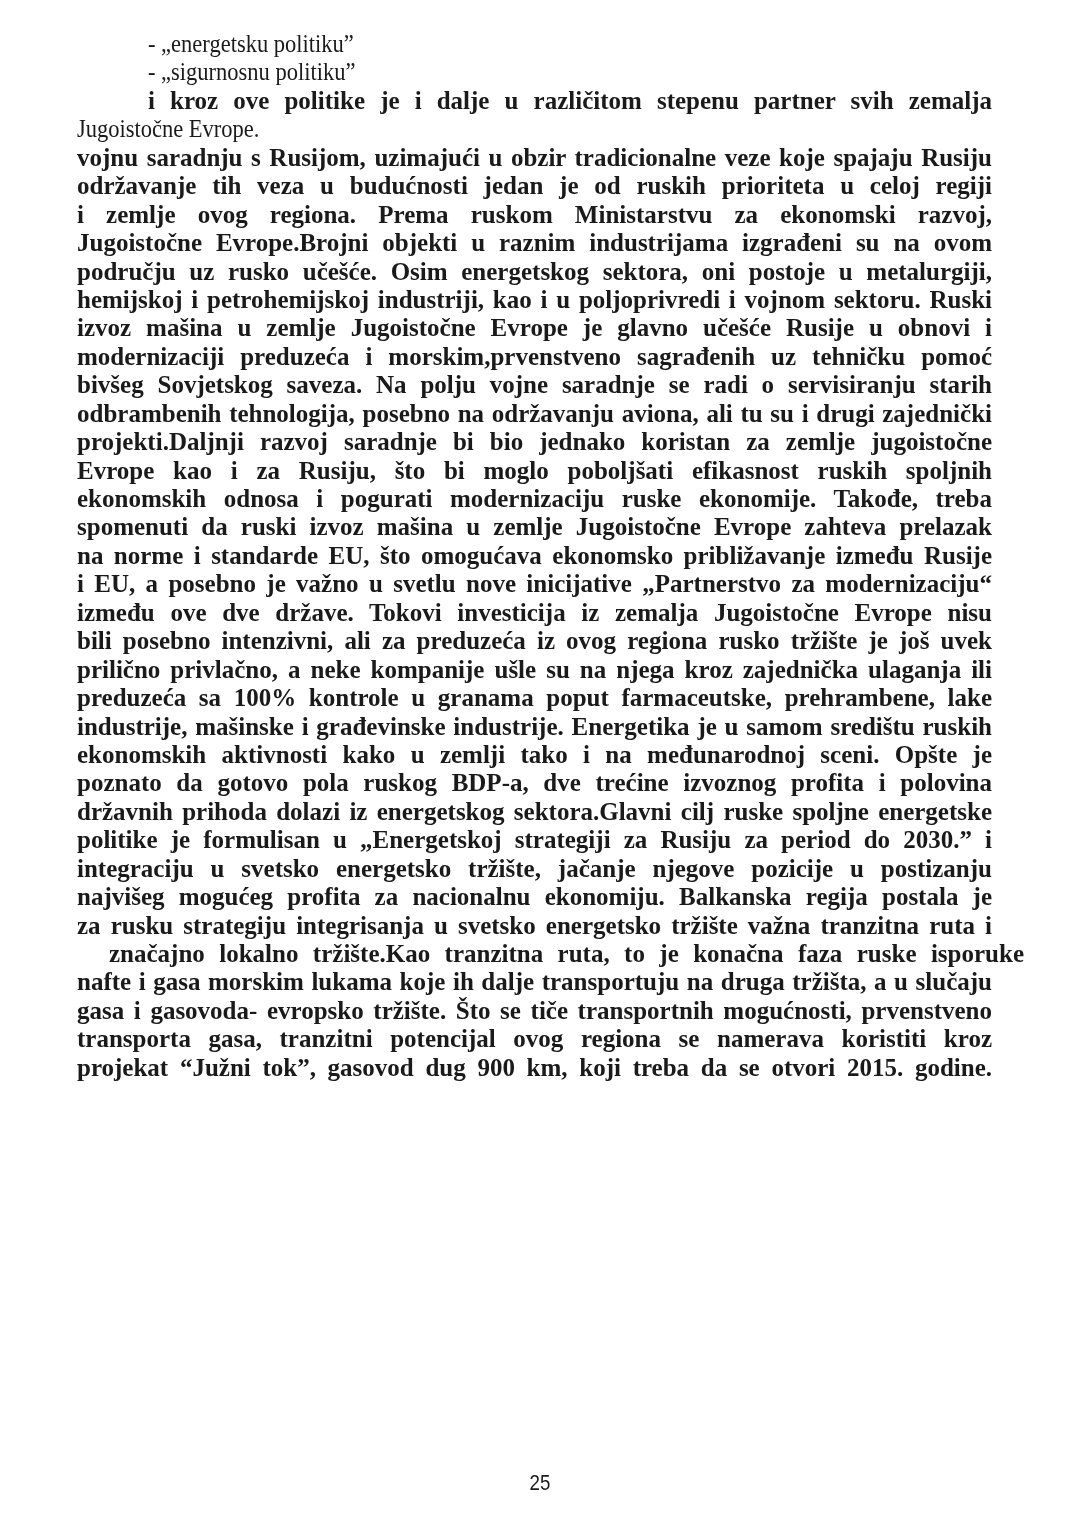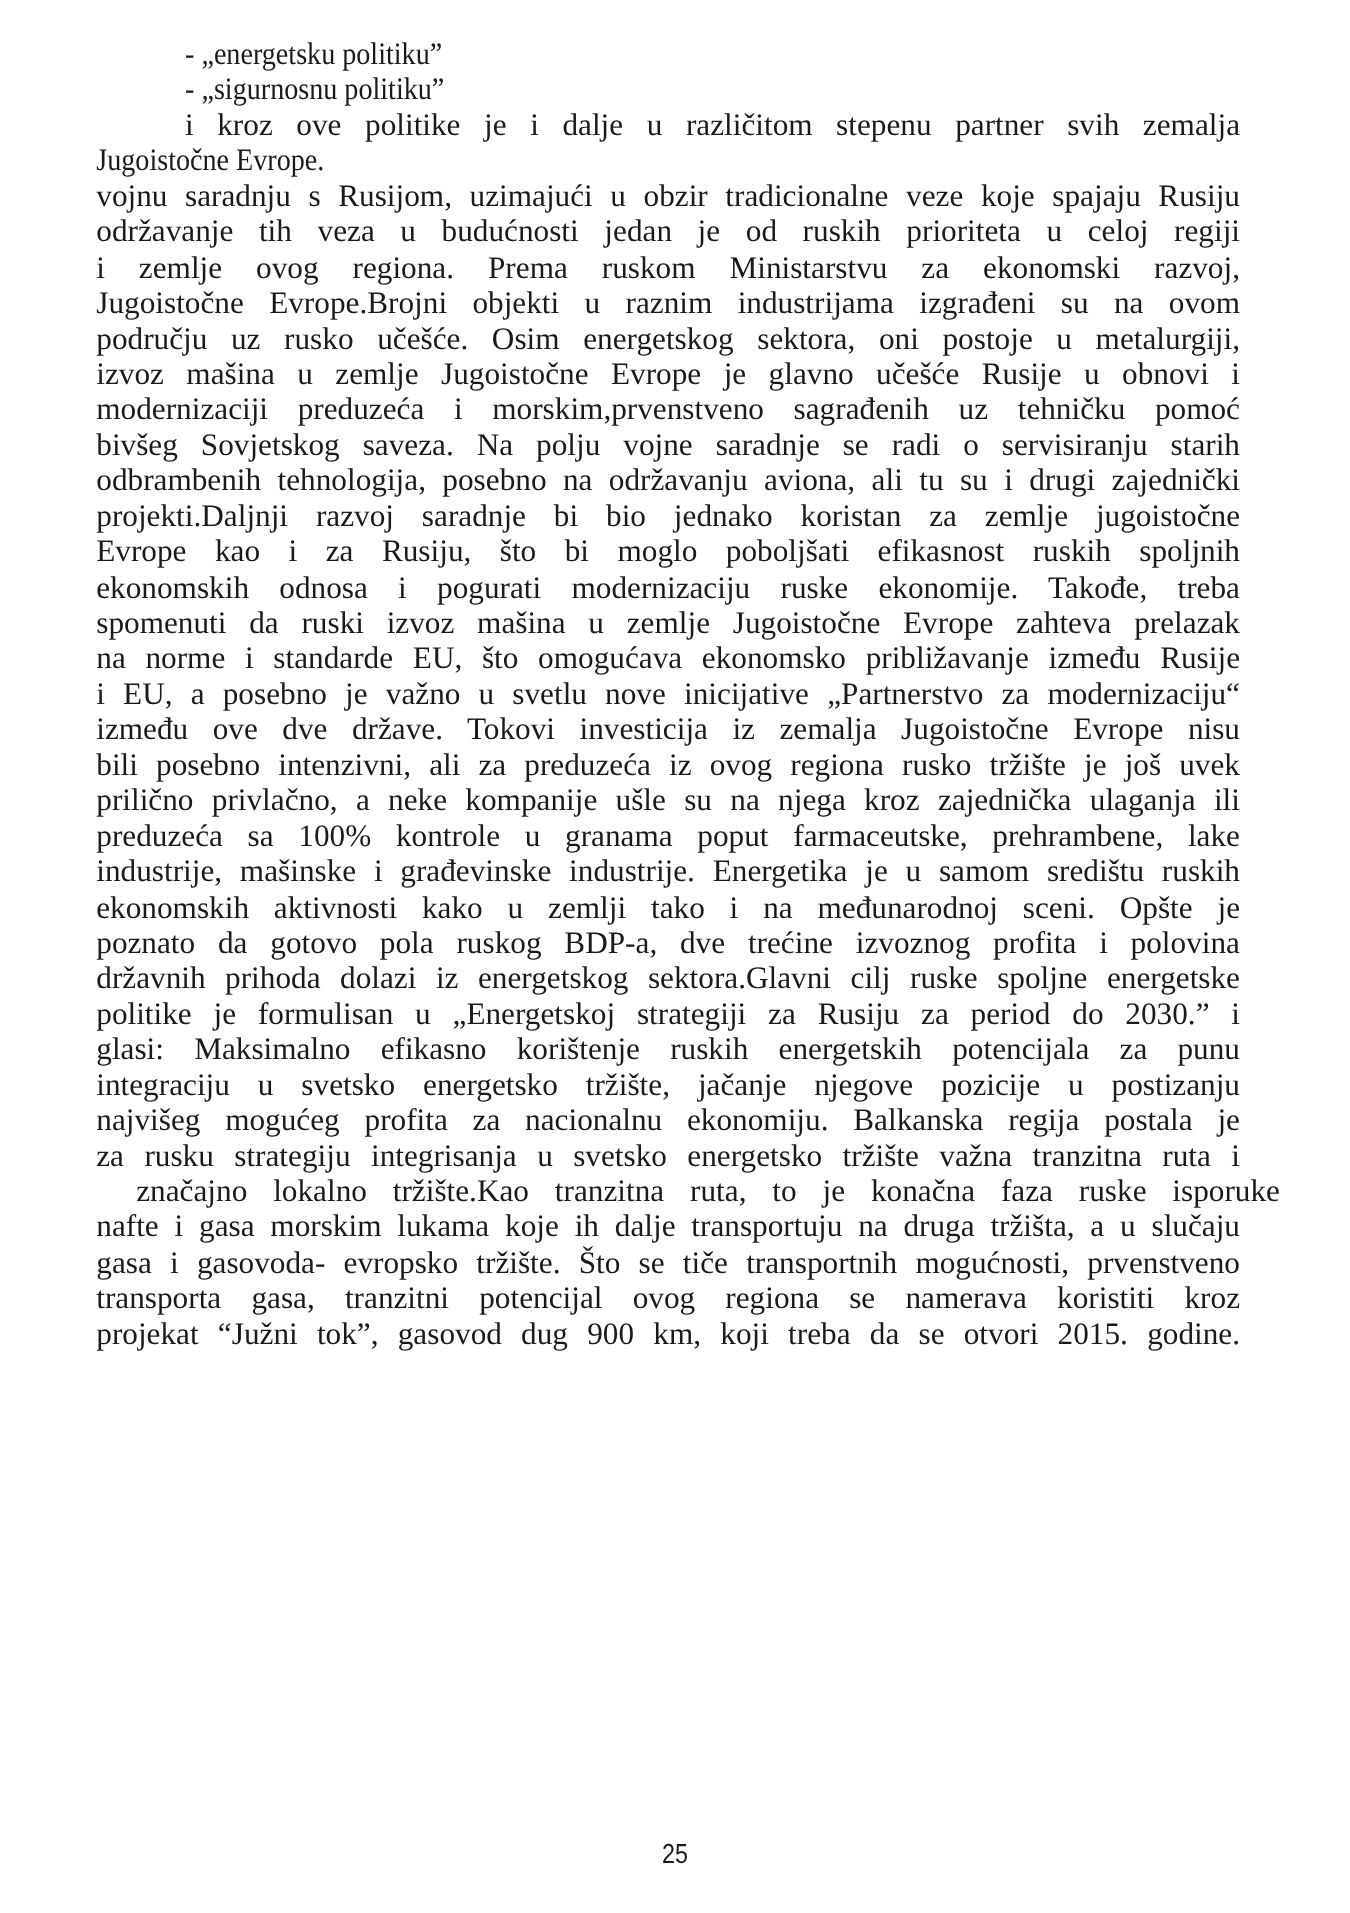--- a/index.html
+++ b/index.html
@@ -35,20 +35,21 @@
     white-space: nowrap;
     overflow: visible;
   }
   .line span {
     display: inline-block;
     transform-origin: left center;
   }
   .line.justify {
     text-align: justify;
     text-align-last: justify;
+    font-weight: bold;
   }
   .line.left {
     text-align: left;
     text-align-last: left;
   }
   .line.bullet { padding-left: 71px; }
   .line.indent { padding-left: 71px; }
   .line.justify span.inner {
     display: block;
     width: 100%;
@@ -83,20 +84,23 @@
           <span class="inner" style="display: block; width: 915px; text-align: justify; text-align-last: justify;">održavanje tih veza u budućnosti  jedan je od ruskih prioriteta u celoj regiji</span>
         </div>
         <div class="line justify">
           <span class="inner" style="display: block; width: 915px; text-align: justify; text-align-last: justify;">i zemlje ovog regiona. Prema ruskom Ministarstvu za ekonomski razvoj,</span>
         </div>
         <div class="line justify">
           <span class="inner" style="display: block; width: 915px; text-align: justify; text-align-last: justify;">Jugoistočne Evrope.Brojni objekti u raznim industrijama izgrađeni su na ovom</span>
         </div>
         <div class="line justify">
           <span class="inner" style="display: block; width: 915px; text-align: justify; text-align-last: justify;">području uz rusko učešće. Osim energetskog sektora, oni postoje u metalurgiji,</span>
+        </div>
+        <div class="line justify">
+          <span class="inner" style="display: block; width: 915px; text-align: justify; text-align-last: justify;">hemijskoj i petrohemijskoj industriji, kao i u poljoprivredi i vojnom sektoru. Ruski</span>
         </div>
         <div class="line justify">
           <span class="inner" style="display: block; width: 915px; text-align: justify; text-align-last: justify;">izvoz mašina u zemlje Jugoistočne Evrope je glavno učešće Rusije u obnovi i</span>
         </div>
         <div class="line justify">
           <span class="inner" style="display: block; width: 915px; text-align: justify; text-align-last: justify;">modernizaciji preduzeća i morskim,prvenstveno sagrađenih uz tehničku pomoć</span>
         </div>
         <div class="line justify">
           <span class="inner" style="display: block; width: 915px; text-align: justify; text-align-last: justify;">bivšeg Sovjetskog saveza. Na polju vojne saradnje  se radi o servisiranju starih</span>
         </div>
@@ -142,23 +146,20 @@
         <div class="line justify">
           <span class="inner" style="display: block; width: 915px; text-align: justify; text-align-last: justify;">poznato da gotovo pola ruskog BDP-a, dve trećine izvoznog profita i polovina</span>
         </div>
         <div class="line justify">
           <span class="inner" style="display: block; width: 915px; text-align: justify; text-align-last: justify;">državnih prihoda dolazi iz energetskog sektora.Glavni cilj ruske spoljne energetske</span>
         </div>
         <div class="line justify">
           <span class="inner" style="display: block; width: 915px; text-align: justify; text-align-last: justify;">politike je formulisan u „Energetskoj strategiji za Rusiju za period do 2030.” i</span>
         </div>
         <div class="line justify">
-          <span class="inner" style="display: block; width: 915px; text-align: justify; text-align-last: justify;">glasi: Maksimalno efikasno korištenje ruskih energetskih potencijala za punu</span>
-        </div>
-        <div class="line justify">
           <span class="inner" style="display: block; width: 915px; text-align: justify; text-align-last: justify;">integraciju u svetsko energetsko tržište, jačanje njegove pozicije u postizanju</span>
         </div>
         <div class="line justify">
           <span class="inner" style="display: block; width: 915px; text-align: justify; text-align-last: justify;">najvišeg mogućeg profita za nacionalnu ekonomiju. Balkanska regija postala je</span>
         </div>
         <div class="line justify">
           <span class="inner" style="display: block; width: 915px; text-align: justify; text-align-last: justify;">za rusku strategiju integrisanja u svetsko energetsko tržište važna tranzitna ruta i</span>
         </div>
         <div class="line justify">
           <span class="inner" style="display: block; width: 915px; text-align: justify; text-align-last: justify; margin-left: 32px;">značajno lokalno tržište.Kao tranzitna ruta, to je konačna faza ruske isporuke</span>

